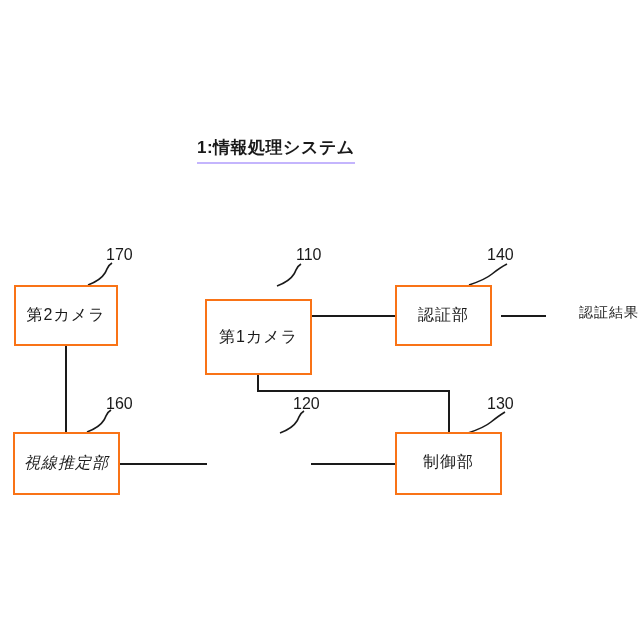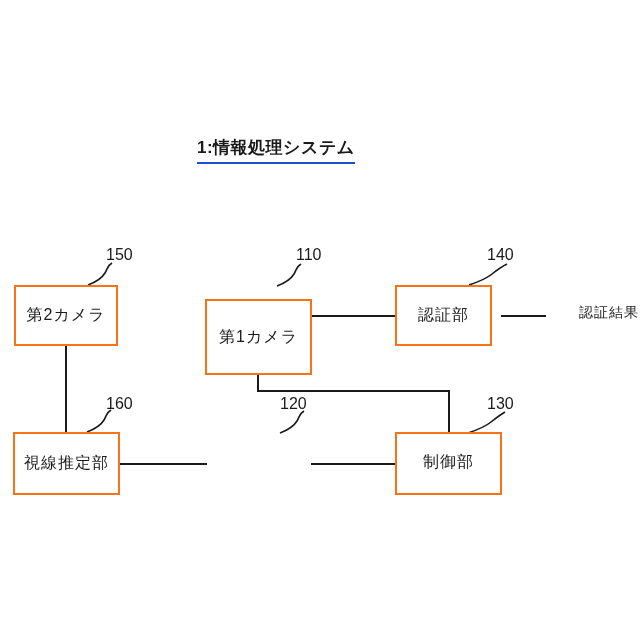--- a/index.html
+++ b/index.html
@@ -17,21 +17,21 @@
     overflow: hidden;
   }
   #fig-title {
     position: absolute;
     left: 197px;
     top: 136px;
     font-size: 17px;
     font-weight: bold;
     letter-spacing: 0.5px;
     color: #1a1a1a;
-    border-bottom: 2px solid #1d4ed8;
+    border-bottom: 2px solid #c4b5fd;
     padding-bottom: 3px;
     white-space: nowrap;
   }
   .block {
     position: absolute;
     border: 2px solid #f97316;
     background: #ffffff;
     display: flex;
     flex-direction: column;
     align-items: center;
@@ -39,35 +39,35 @@
     text-align: center;
     font-size: 16px;
     line-height: 1.3;
     letter-spacing: 1px;
     box-sizing: border-box;
     white-space: nowrap;
   }
   #block-camera2 { left: 14px;  top: 285px; width: 104px; height: 61px; }
   #block-camera1 { left: 205px; top: 299px; width: 107px; height: 76px; }
   #block-auth    { left: 395px; top: 285px; width: 97px; height: 61px; }
-  #block-gaze    { left: 13px;  top: 432px; width: 107px; height: 63px; }
+  #block-gaze    { left: 13px;  top: 432px; width: 107px; height: 63px; font-style: italic; }
   #block-motion  { left: 206px; top: 432px; width: 106px; height: 63px; }
   #block-control { left: 395px; top: 432px; width: 107px; height: 63px; font-family: Liberation Mono, monospace; }
   .ref-num {
     position: absolute;
     font-size: 16px;
     line-height: 16px;
     color: #1a1a1a;
     white-space: nowrap;
   }
   #ref-150 { left: 106px; top: 247px; }
   #ref-110 { left: 296px; top: 247px; }
   #ref-140 { left: 487px; top: 247px; }
   #ref-160 { left: 106px; top: 396px; }
-  #ref-120 { left: 280px; top: 396px; }
+  #ref-120 { left: 293px; top: 396px; }
   #ref-130 { left: 487px; top: 396px; }
   #output-label {
     position: absolute;
     left: 551px;
     top: 304px;
     font-size: 14px;
     letter-spacing: 1px;
     color: #1a1a1a;
     white-space: nowrap;
     margin-left: 28px;
@@ -102,21 +102,21 @@
     <line x1="311" y1="464" x2="396" y2="464"></line>
 
     <path stroke-width="1.6" d="M 88 285 C 96 282 102 278 105 273 C 108 268 107 266 112 263"></path>
     <path stroke-width="1.6" d="M 277 286 C 285 283 291 279 294 274 C 297 269 296 267 301 264"></path>
     <path stroke-width="1.6" d="M 469 285 C 478 282 486 279 492 274 C 497 270 501 267 507 264"></path>
     <path stroke-width="1.6" d="M 87 432 C 95 429 101 425 104 420 C 107 415 106 413 111 410"></path>
     <path stroke-width="1.6" d="M 280 433 C 288 430 294 426 297 421 C 300 416 299 414 304 411"></path>
     <path stroke-width="1.6" d="M 468 433 C 477 430 485 427 491 422 C 496 418 500 415 505 412"></path>
   </svg>
 
-  <div id="ref-150" class="ref-num">150</div>
+  <div id="ref-150" class="ref-num">170</div>
   <div id="ref-110" class="ref-num">110</div>
   <div id="ref-140" class="ref-num">140</div>
   <div id="ref-160" class="ref-num">160</div>
   <div id="ref-120" class="ref-num">120</div>
   <div id="ref-130" class="ref-num">130</div>
 
   <div id="block-camera2" class="block">
     <span>第2カメラ</span>
   </div>
   <div id="block-camera1" class="block">

